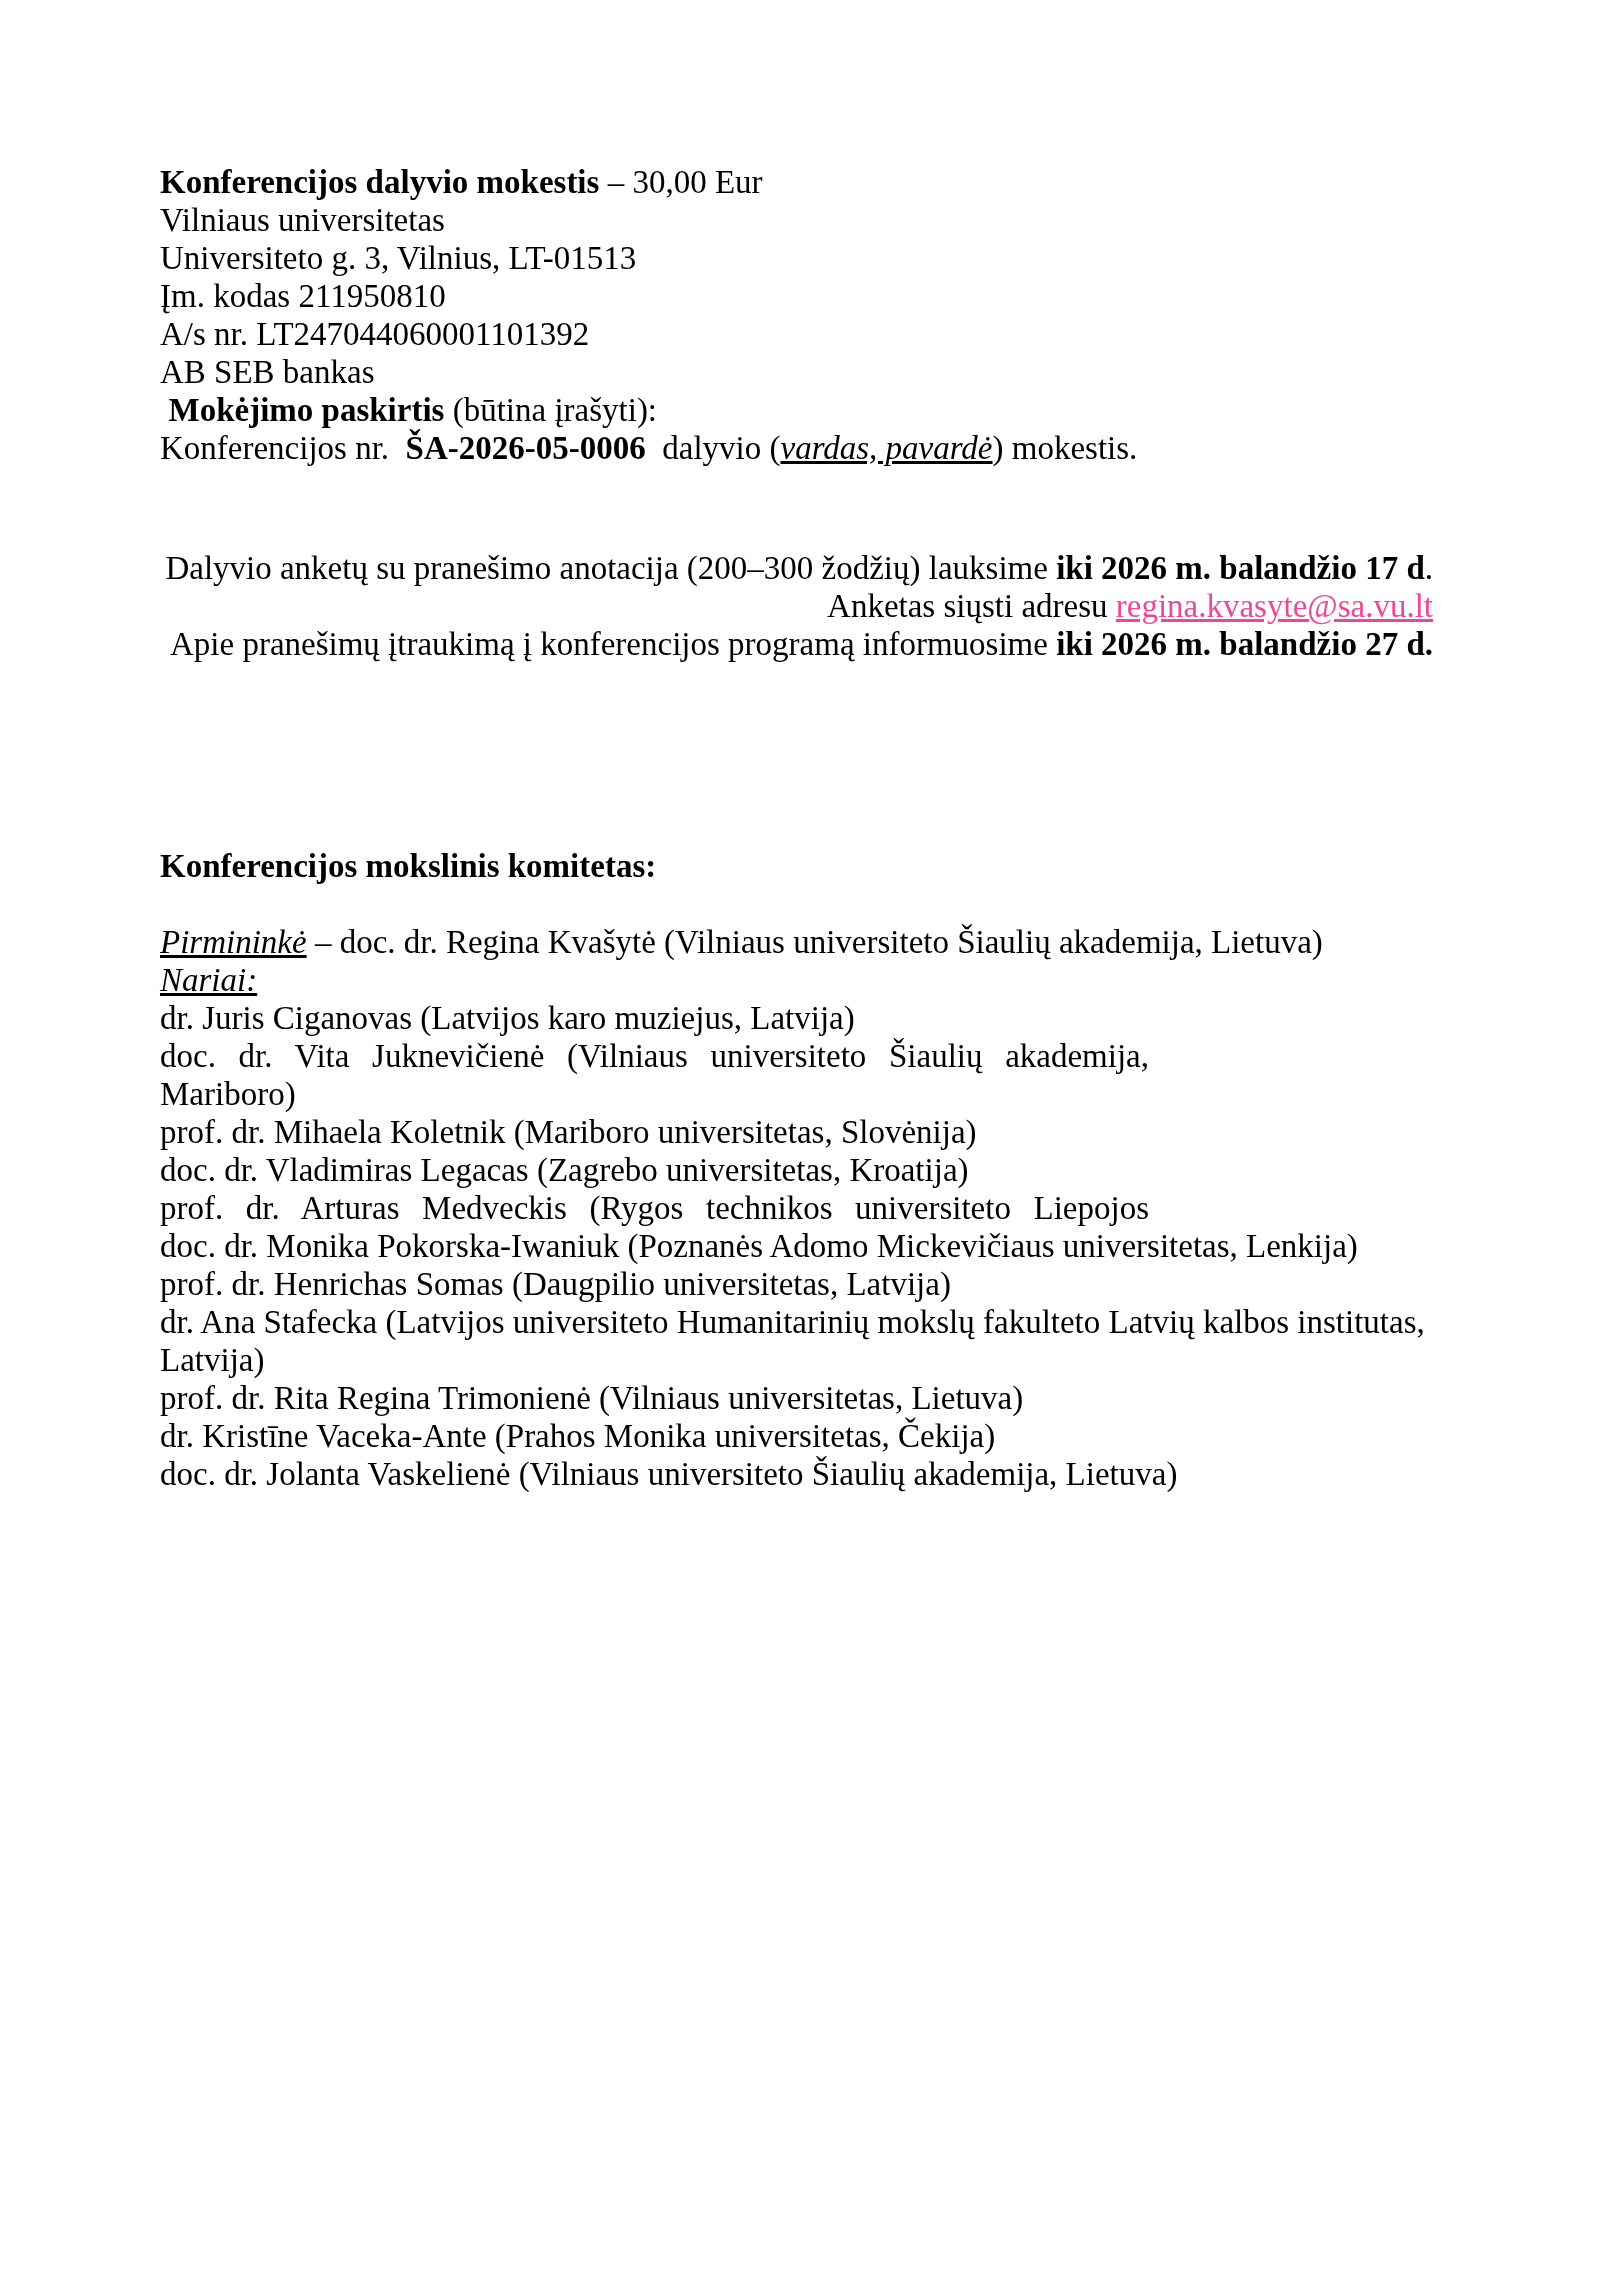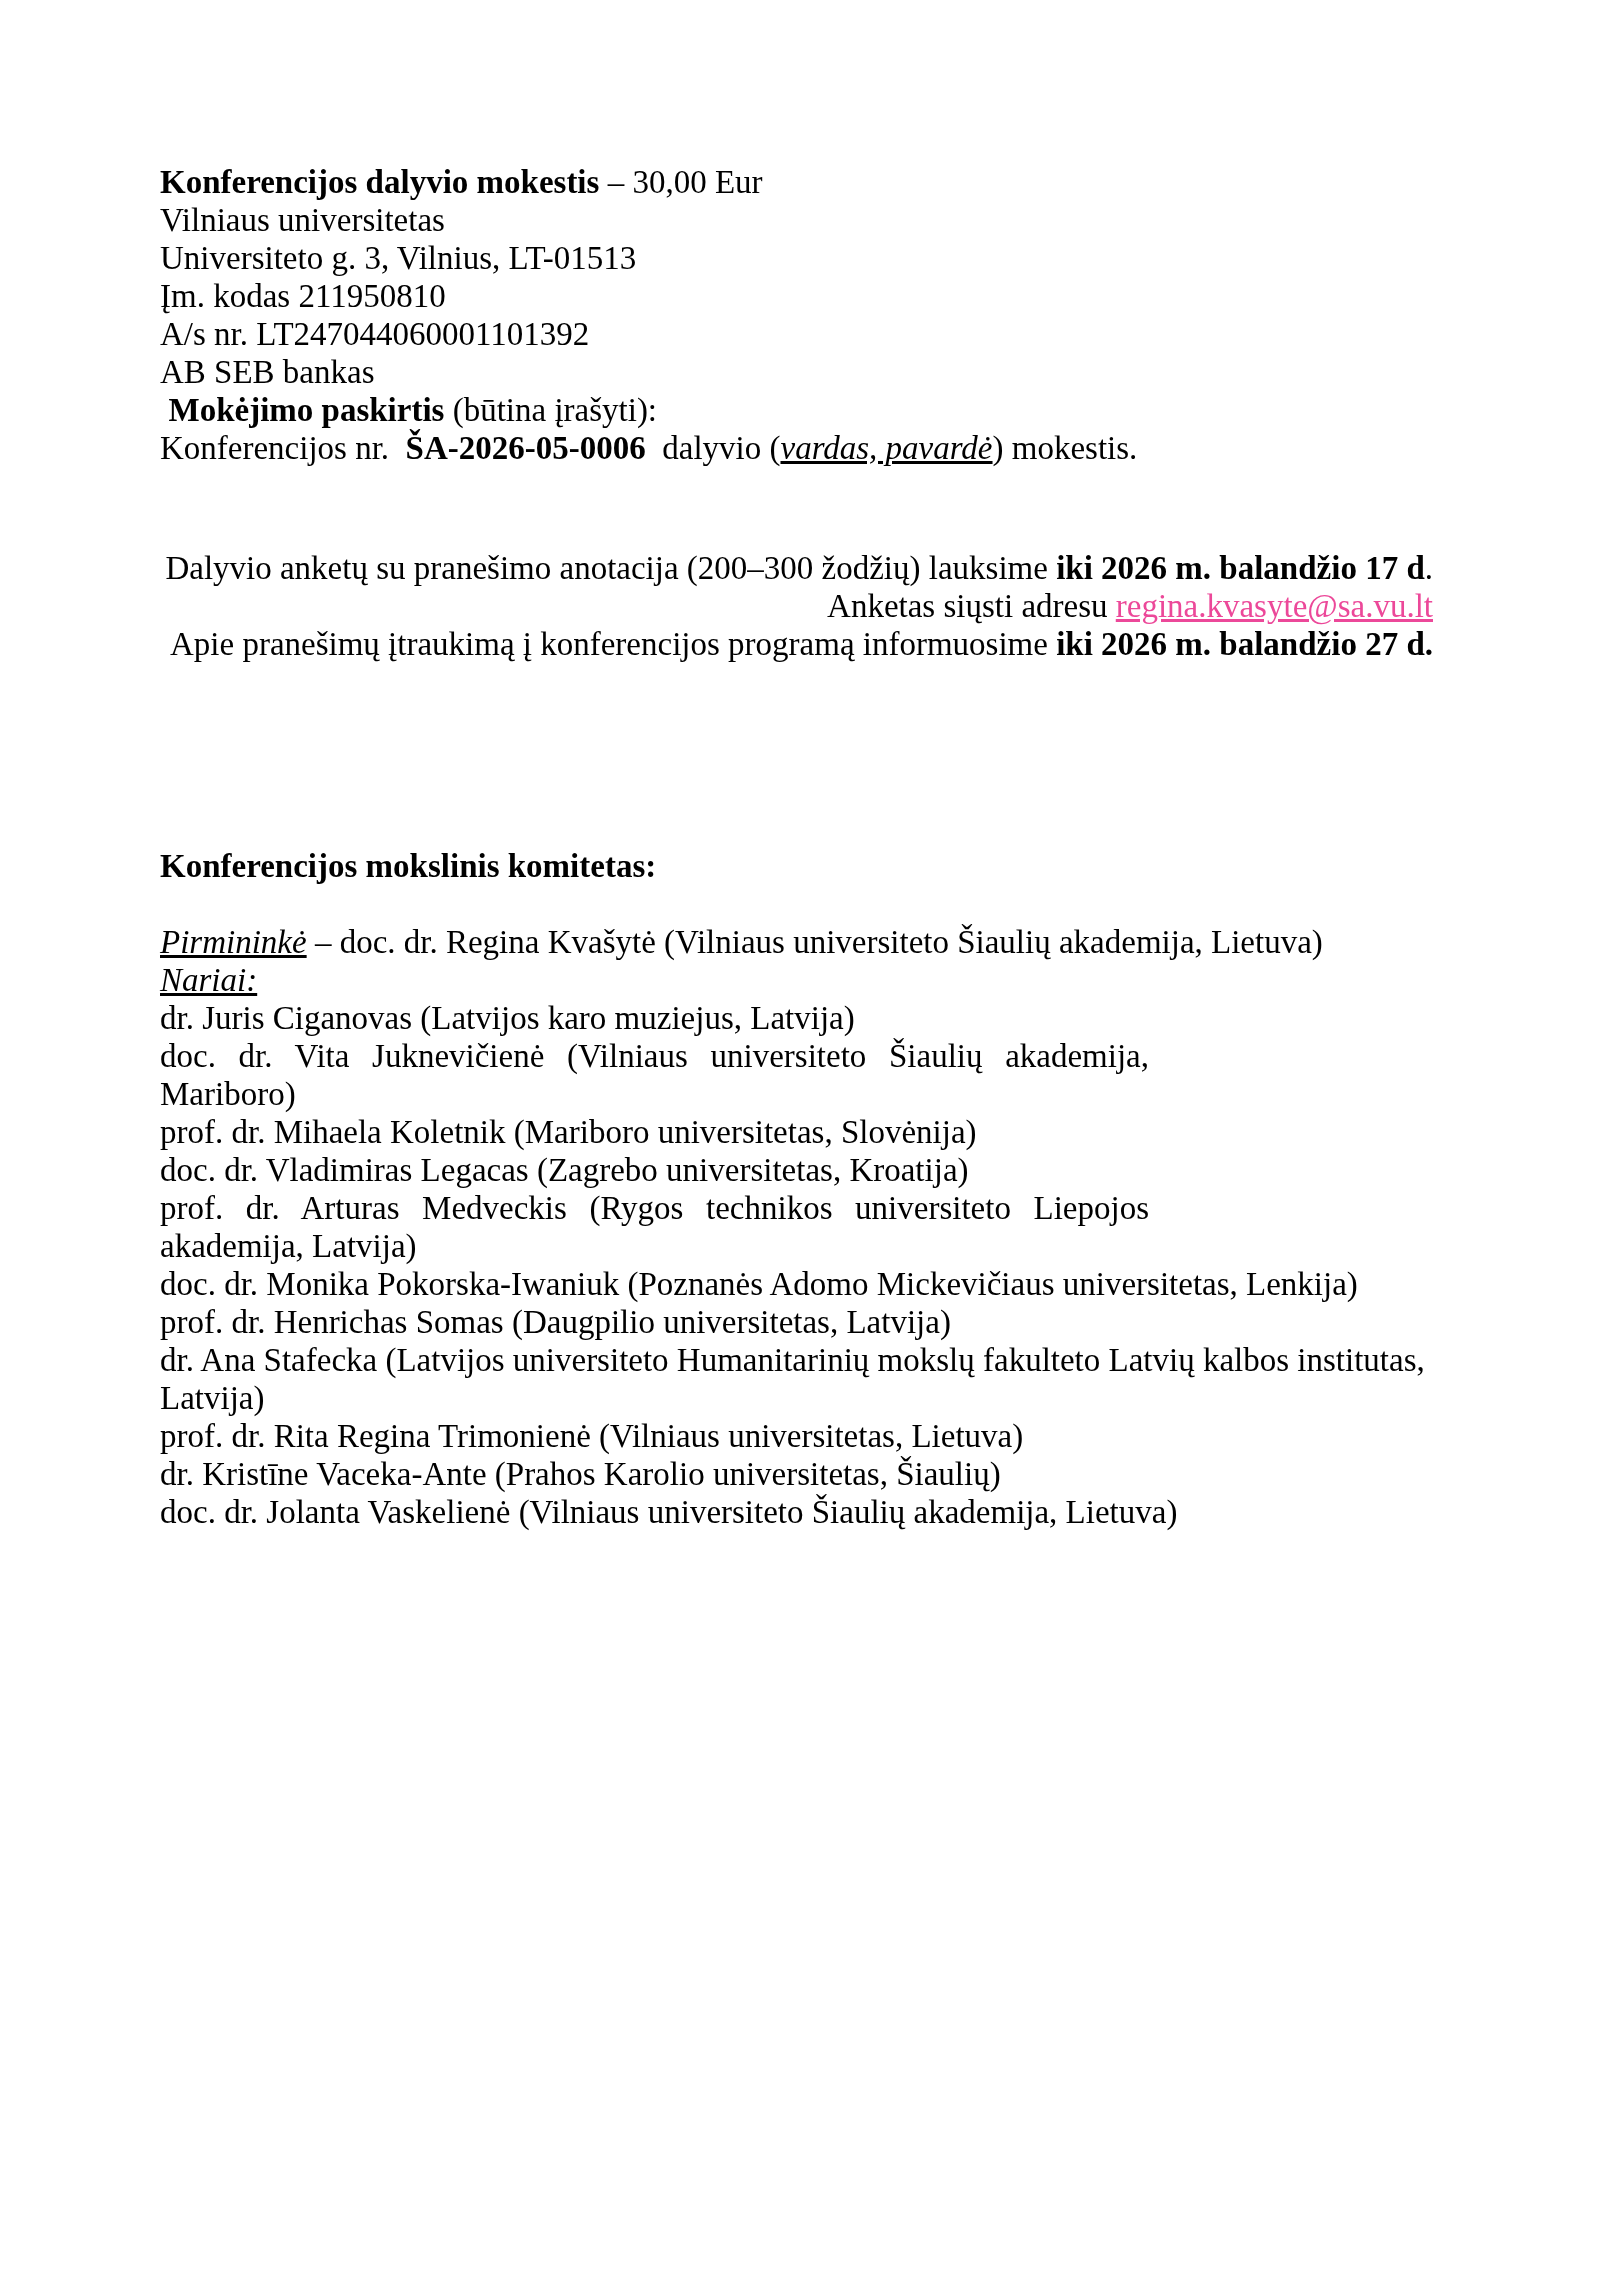--- a/index.html
+++ b/index.html
@@ -71,24 +71,23 @@
 
   <div class="block committee-list-block">
     <div class="line"><i>Pirmininkė</i><span> – doc. dr. Regina Kvašytė (Vilniaus universiteto Šiaulių akademija, Lietuva)</span></div>
     <div class="line"><i>Nariai:</i></div>
     <div class="line">dr. Juris Ciganovas (Latvijos karo muziejus, Latvija)</div>
     <div class="line justify">doc. dr. Vita Juknevičienė (Vilniaus universiteto Šiaulių akademija,</div>
     <div class="line">Mariboro)</div>
     <div class="line">prof. dr. Mihaela Koletnik (Mariboro universitetas, Slovėnija)</div>
     <div class="line">doc. dr. Vladimiras Legacas (Zagrebo universitetas, Kroatija)</div>
     <div class="line justify">prof. dr. Arturas Medveckis (Rygos technikos universiteto Liepojos</div>
-    <div class="line">akademija, Latvija)</div>
     <div class="line">doc. dr. Monika Pokorska-Iwaniuk (Poznanės Adomo Mickevičiaus universitetas, Lenkija)</div>
     <div class="line">prof. dr. Henrichas Somas (Daugpilio universitetas, Latvija)</div>
     <div class="line">dr. Ana Stafecka (Latvijos universiteto Humanitarinių mokslų fakulteto Latvių kalbos institutas,</div>
     <div class="line">Latvija)</div>
     <div class="line">prof. dr. Rita Regina Trimonienė (Vilniaus universitetas, Lietuva)</div>
-    <div class="line">dr. Kristīne Vaceka-Ante (Prahos Karolio universitetas, Šiaulių)</div>
+    <div class="line">dr. Kristīne Vaceka-Ante (Prahos Monika universitetas, Čekija)</div>
     <div class="line">doc. dr. Jolanta Vaskelienė (Vilniaus universiteto Šiaulių akademija, Lietuva)</div>
   </div>
 
 </div>
 
 
 </body></html>

